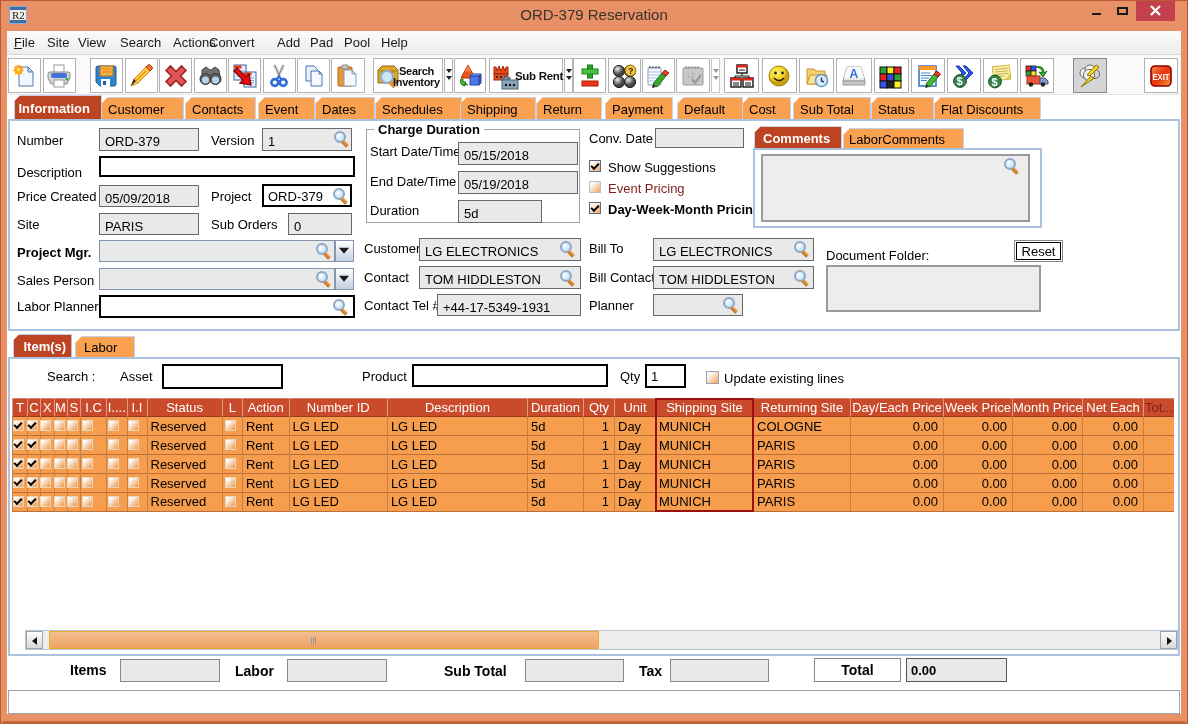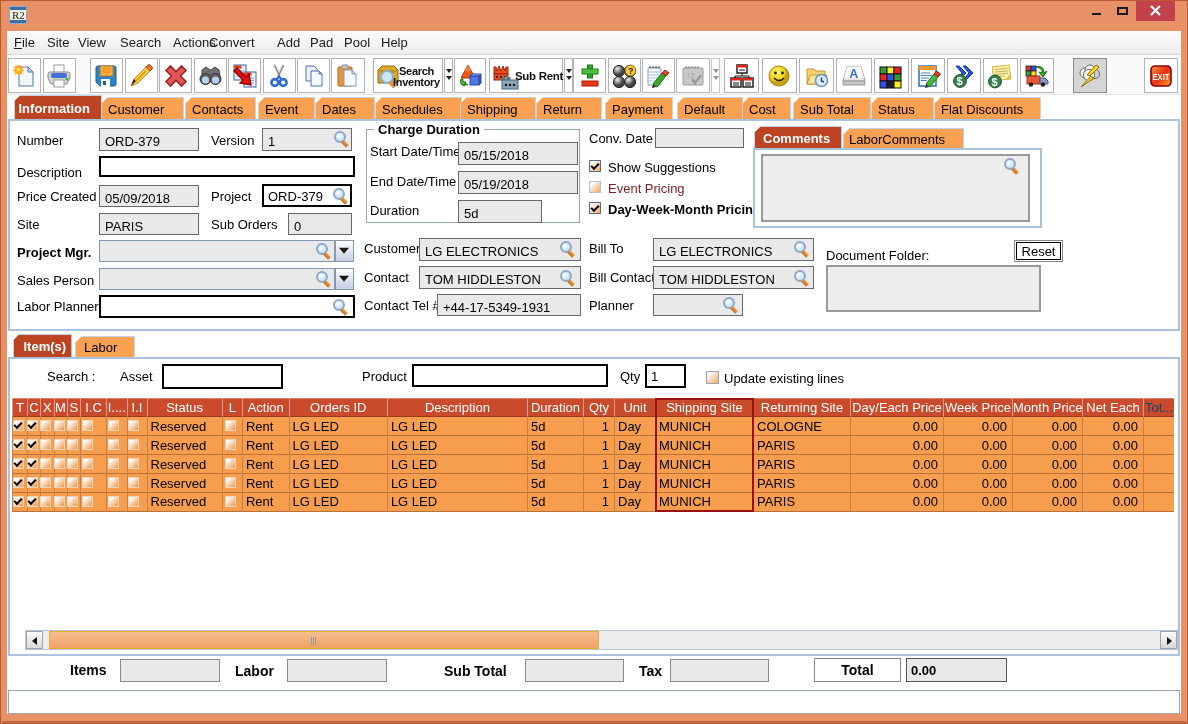--- a/index.html
+++ b/index.html
@@ -62,20 +62,21 @@
 
 .tlbl{position:absolute;font-size:14px;font-weight:bold;color:#000;}
 .tbox{position:absolute;height:23px;background:#E9E9E9;border:1px solid #8A8A8A;}
 #statusbar{position:absolute;left:8px;top:690px;width:1172px;height:24px;background:#FFF;border:1px solid #9AA4B2;}
 </style></head>
 <body>
 <div id="titlebar">
  <div id="appico">
       <span class="bb"></span>
     </div>
+ <div id="title">ORD-379 Reservation</div>
  <div id="mini"></div>
     <div id="maxi"></div>
  <div id="closebtn">
       <svg width="12" height="12">
         <path d="M1 1 L10 10 M10 1 L1 10" stroke="#FFF" stroke-width="2.2"></path>
       </svg>
     </div>
 </div>
 <div id="winbody" class="abs" style="left:7px;top:31px;width:1174px;height:683px;background:#FFF;"></div>
 <div id="menubar">
@@ -556,32 +557,32 @@
 <div class="abs" style="left:28px;top:400px;width:12px;height:16px;font-size:13px;color:#FFF;text-align:center;overflow:hidden;white-space:nowrap;">C</div>
 <div class="abs" style="left:41px;top:400px;width:12.5px;height:16px;font-size:13px;color:#FFF;text-align:center;overflow:hidden;white-space:nowrap;">X</div>
 <div class="abs" style="left:54.5px;top:400px;width:12.0px;height:16px;font-size:13px;color:#FFF;text-align:center;overflow:hidden;white-space:nowrap;">M</div>
 <div class="abs" style="left:67.5px;top:400px;width:12.5px;height:16px;font-size:13px;color:#FFF;text-align:center;overflow:hidden;white-space:nowrap;">S</div>
 <div class="abs" style="left:81px;top:400px;width:25px;height:16px;font-size:13px;color:#FFF;text-align:center;overflow:hidden;white-space:nowrap;">I.C</div>
 <div class="abs" style="left:107px;top:400px;width:19.5px;height:16px;font-size:13px;color:#FFF;text-align:center;overflow:hidden;white-space:nowrap;">I....</div>
 <div class="abs" style="left:127.5px;top:400px;width:19.0px;height:16px;font-size:13px;color:#FFF;text-align:center;overflow:hidden;white-space:nowrap;">I.I</div>
 <div class="abs" style="left:147.5px;top:400px;width:74.19999999999999px;height:16px;font-size:13px;color:#FFF;text-align:center;overflow:hidden;white-space:nowrap;">Status</div>
 <div class="abs" style="left:222.7px;top:400px;width:19.200000000000017px;height:16px;font-size:13px;color:#FFF;text-align:center;overflow:hidden;white-space:nowrap;">L</div>
 <div class="abs" style="left:242.9px;top:400px;width:45.70000000000002px;height:16px;font-size:13px;color:#FFF;text-align:center;overflow:hidden;white-space:nowrap;">Action</div>
-<div class="abs" style="left:289.6px;top:400px;width:97.29999999999995px;height:16px;font-size:13px;color:#FFF;text-align:center;overflow:hidden;white-space:nowrap;">Orders ID</div>
+<div class="abs" style="left:289.6px;top:400px;width:97.29999999999995px;height:16px;font-size:13px;color:#FFF;text-align:center;overflow:hidden;white-space:nowrap;">Number ID</div>
 <div class="abs" style="left:387.9px;top:400px;width:139.10000000000002px;height:16px;font-size:13px;color:#FFF;text-align:center;overflow:hidden;white-space:nowrap;">Description</div>
 <div class="abs" style="left:528px;top:400px;width:55px;height:16px;font-size:13px;color:#FFF;text-align:center;overflow:hidden;white-space:nowrap;">Duration</div>
 <div class="abs" style="left:584px;top:400px;width:30px;height:16px;font-size:13px;color:#FFF;text-align:center;overflow:hidden;white-space:nowrap;">Qty</div>
 <div class="abs" style="left:615px;top:400px;width:40px;height:16px;font-size:13px;color:#FFF;text-align:center;overflow:hidden;white-space:nowrap;">Unit</div>
 <div class="abs" style="left:656px;top:400px;width:97px;height:16px;font-size:13px;color:#FFF;text-align:center;overflow:hidden;white-space:nowrap;">Shipping Site</div>
 <div class="abs" style="left:754px;top:400px;width:96px;height:16px;font-size:13px;color:#FFF;text-align:center;overflow:hidden;white-space:nowrap;">Returning Site</div>
 <div class="abs" style="left:851px;top:400px;width:92px;height:16px;font-size:13px;color:#FFF;text-align:center;overflow:hidden;white-space:nowrap;">Day/Each Price</div>
 <div class="abs" style="left:944px;top:400px;width:68px;height:16px;font-size:13px;color:#FFF;text-align:center;overflow:hidden;white-space:nowrap;">Week Price</div>
 <div class="abs" style="left:1013px;top:400px;width:69px;height:16px;font-size:13px;color:#FFF;text-align:center;overflow:hidden;white-space:nowrap;">Month Price</div>
 <div class="abs" style="left:1083px;top:400px;width:60px;height:16px;font-size:13px;color:#FFF;text-align:center;overflow:hidden;white-space:nowrap;">Net Each</div>
-<div class="abs" style="left:1144px;top:400px;width:30px;height:32px;font-size:13px;color:#0c4a6e;text-align:center;overflow:hidden;white-space:nowrap;">Tot...</div>
+<div class="abs" style="left:1144px;top:400px;width:30px;height:32px;font-size:13px;color:#7f1d1d;text-align:center;overflow:hidden;white-space:nowrap;">Tot...</div>
 <div class="tcb on" style="position:absolute;left:13.0px;top:420.0px;"></div>
 <div class="tcb on" style="position:absolute;left:27.0px;top:420.0px;"></div>
 <div class="tcb" style="position:absolute;left:40.25px;top:420.0px;"></div>
 <div class="tcb" style="position:absolute;left:53.5px;top:420.0px;"></div>
 <div class="tcb" style="position:absolute;left:66.75px;top:420.0px;"></div>
 <div class="tcb" style="position:absolute;left:81.5px;top:420.0px;"></div>
 <div class="tcb" style="position:absolute;left:107.5px;top:420.0px;"></div>
 <div class="tcb" style="position:absolute;left:128.0px;top:420.0px;"></div>
 <div class="abs" style="left:150.5px;top:418.7px;font-size:13px;">Reserved</div>
 <div class="tcb" style="position:absolute;left:225.3px;top:420.0px;"></div>

